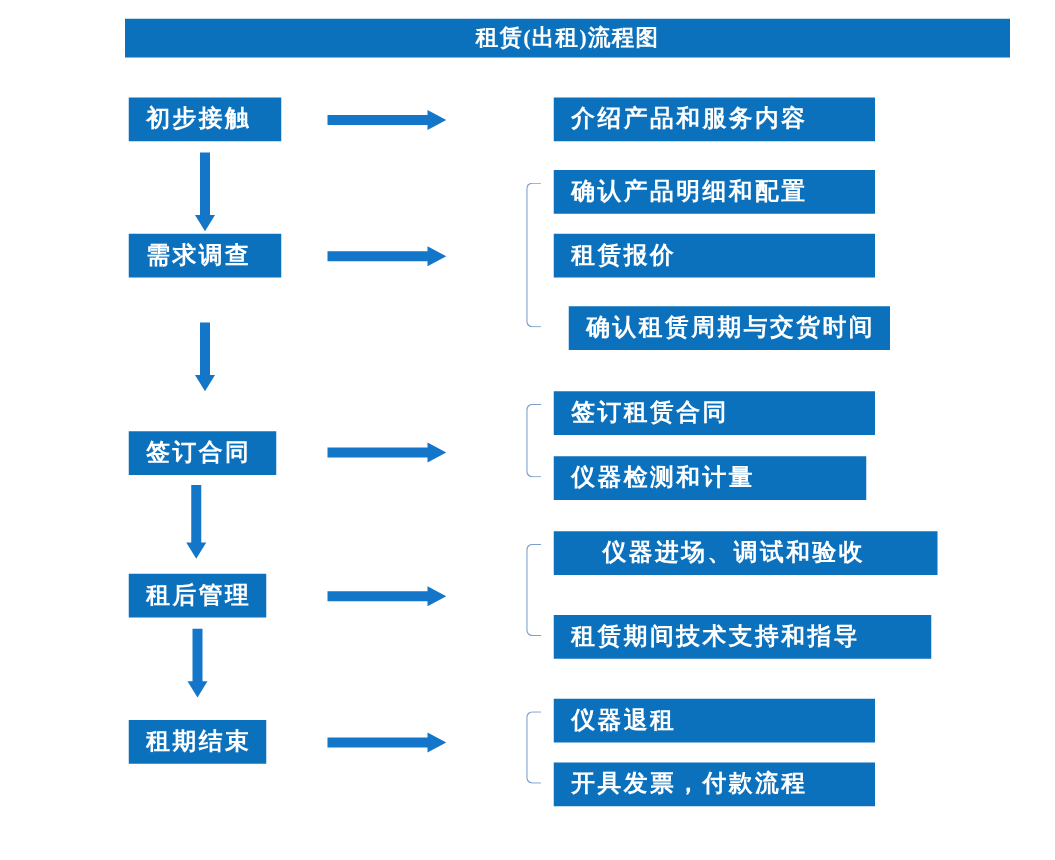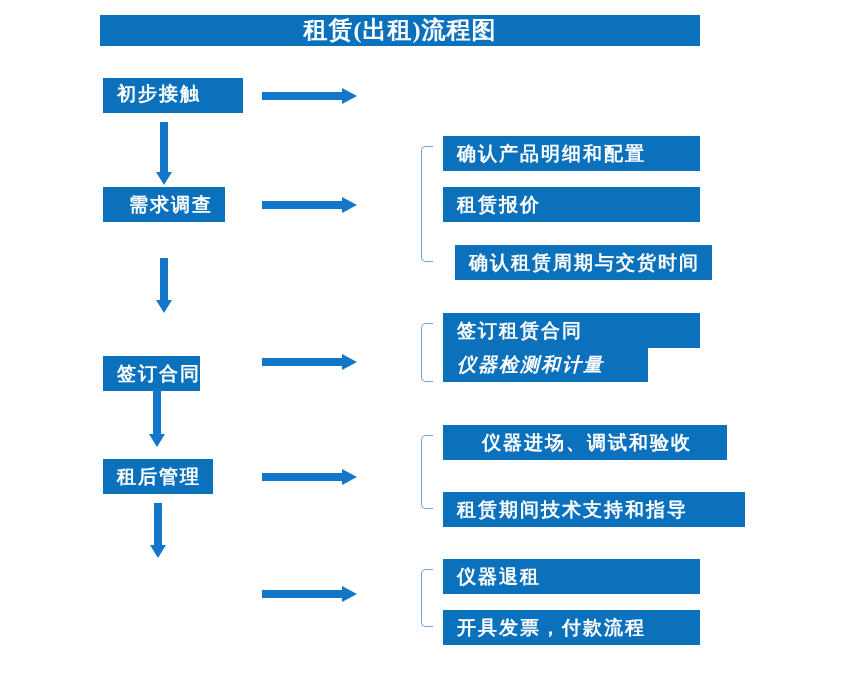--- a/index.html
+++ b/index.html
@@ -10,25 +10,25 @@
     position: relative;
     width: 844px;
     height: 688px;
     background: var(--bg, #ffffff);
     overflow: hidden;
   }
 
   .title-bar {
     position: absolute;
     left: 100px; top: 15px;
-    width: 600px; height: 31px;
+    width: 708px; height: 31px;
     background: var(--box, #0c71bd);
     color: var(--text, #ffffff);
     font-weight: 700;
-    font-size: 24px;
+    font-size: 18px;
     letter-spacing: 1px;
     line-height: 31px;
     text-align: center;
     white-space: nowrap;
   }
 
   .box {
     position: absolute;
     height: 35px;
     background: var(--box, #0c71bd);
@@ -76,66 +76,68 @@
     border-right: none;
     border-radius: 5px 0 0 5px;
   }
 </style>
 </head>
 <body>
 
 <div id="canvas">
   <div class="title-bar">租赁(出租)流程图</div>
 
-<div class="box" style="left: 103px; top: 78px; width: 140px; font-family: Liberation Mono, monospace;">初步接触</div>
+<div class="box" style="left: 103px; top: 78px; width: 122px;">初步接触</div>
     <div class="harrow" style="left: 262px; top: 87.5px; width: 95px;">
       <div class="shaft" style="width: 81px;"></div>
       <div class="head"></div>
     </div>
+    <div class="box" style="left: 443px; top: 78px; width: 257px;">介绍产品和服务内容</div>
     <div class="varrow" style="left: 156px; top: 122px; height: 63px;">
       <div class="shaft" style="height: 51px;"></div>
       <div class="head"></div>
     </div>
-    <div class="box" style="left: 103px; top: 187px; width: 122px; text-align: center;">需求调查</div>
+    <div class="box" style="left: 103px; top: 187px; width: 122px;">需求调查</div>
     <div class="harrow" style="left: 262px; top: 196.5px; width: 95px;">
       <div class="shaft" style="width: 81px;"></div>
       <div class="head"></div>
     </div>
     <div class="box" style="left: 443px; top: 136px; width: 257px;">确认产品明细和配置</div>
     <div class="box" style="left: 443px; top: 187px; width: 257px;">租赁报价</div>
     <div class="box" style="left: 443px; top: 245px; width: 257px; margin-left: 12px;">确认租赁周期与交货时间</div>
     <div class="bracket" style="top: 146px; height: 116px;"></div>
     <div class="varrow" style="left: 156px; top: 258px; height: 55px;">
       <div class="shaft" style="height: 43px;"></div>
       <div class="head"></div>
     </div>
-    <div class="box" style="left: 103px; top: 356px; width: 97px;">签订合同</div>
+    <div class="box" style="left: 103px; top: 345px; width: 118px;">签订合同</div>
     <div class="harrow" style="left: 262px; top: 353.5px; width: 95px;">
       <div class="shaft" style="width: 81px;"></div>
       <div class="head"></div>
     </div>
     <div class="box" style="left: 443px; top: 313px; width: 257px;">签订租赁合同</div>
-    <div class="box" style="left: 443px; top: 347px; width: 205px; font-style: italic;">仪器检测和计量</div>
+    <div class="box" style="left: 443px; top: 365px; width: 250px;">仪器检测和计量</div>
     <div class="bracket" style="top: 323px; height: 59px;"></div>
     <div class="varrow" style="left: 148.5px; top: 388px; height: 59px;">
       <div class="shaft" style="height: 47px;"></div>
       <div class="head"></div>
     </div>
     <div class="box" style="left: 103px; top: 459px; width: 110px;">租后管理</div>
     <div class="harrow" style="left: 262px; top: 468.5px; width: 95px;">
       <div class="shaft" style="width: 81px;"></div>
       <div class="head"></div>
     </div>
-    <div class="box" style="left: 443px; top: 425px; width: 284px; padding-left: 39px;">仪器进场、调试和验收</div>
+    <div class="box" style="left: 443px; top: 425px; width: 307px; padding-left: 39px;">仪器进场、调试和验收</div>
     <div class="box" style="left: 443px; top: 492px; width: 302px;">租赁期间技术支持和指导</div>
     <div class="bracket" style="top: 435px; height: 74px;"></div>
     <div class="varrow" style="left: 150px; top: 503px; height: 55px;">
       <div class="shaft" style="height: 43px;"></div>
       <div class="head"></div>
     </div>
+    <div class="box" style="left: 103px; top: 576px; width: 110px;">租期结束</div>
     <div class="harrow" style="left: 262px; top: 585.5px; width: 95px;">
       <div class="shaft" style="width: 81px;"></div>
       <div class="head"></div>
     </div>
     <div class="box" style="left: 443px; top: 610px; width: 257px;">开具发票，付款流程</div>
     <div class="box" style="left: 443px; top: 559px; width: 257px;">仪器退租</div>
     <div class="bracket" style="top: 569px; height: 58px;"></div>
   </div>
 
 </body></html>

